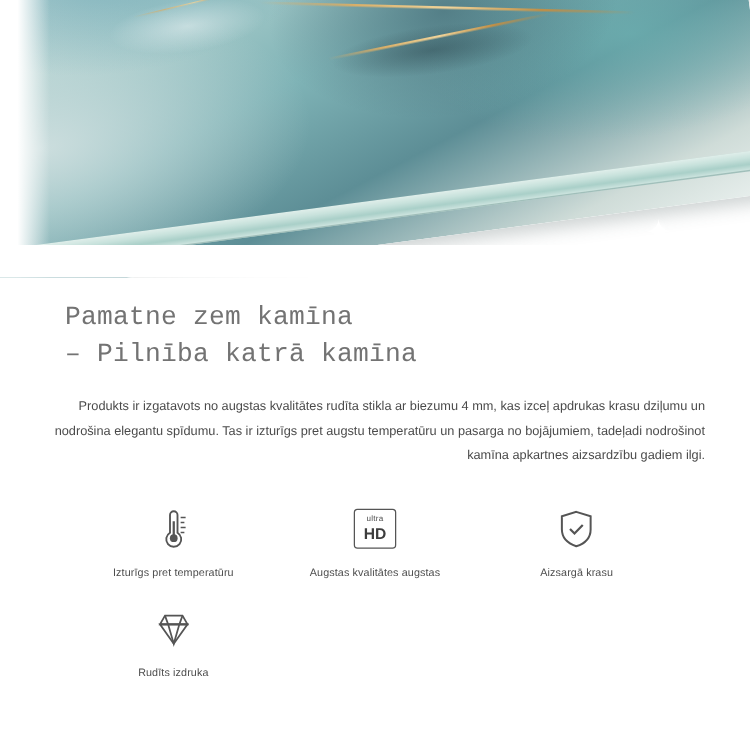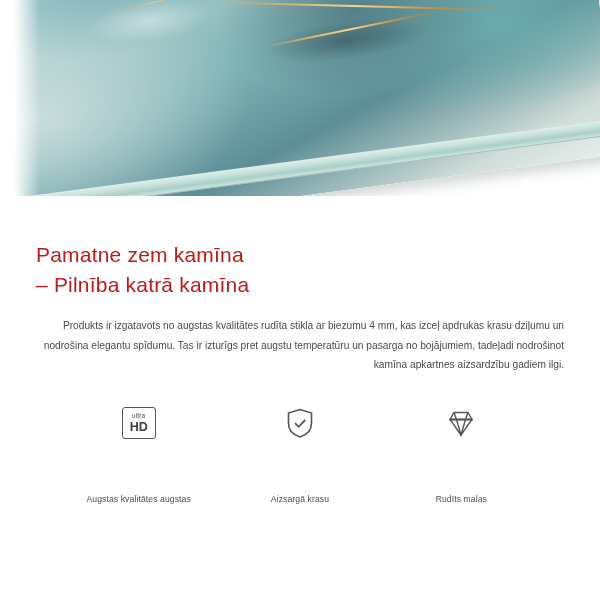--- a/index.html
+++ b/index.html
@@ -102,27 +102,27 @@
     background: linear-gradient(90deg, #ffffff 0%, #ffffff 35%, rgba(255,255,255,0) 100%);
   }
   .white-mask-bottom {
     position: absolute; left: 0; bottom: 0; width: 600px; height: 26px;
     background: #ffffff;
   }
 
   
   .content { padding: 18px 36px 0 36px; }
   .headline {
-    font-family: Liberation Sans, sans-serif;
+    font-family: Liberation Mono, monospace;
     font-size: 21px;
     line-height: 1.42;
-    color: #b91c1c;
+    color: #737373;
     font-weight: 400;
     letter-spacing: 0.2px;
-    margin: 0 0 16px 0;
+    margin: 0 0 16px 16px;
   }
   .headline .l2 { display: block; }
   .body-copy {
     font-size: 10.2px;
     line-height: 1.95;
     color: #4a4a4a;
     margin: 0;
     max-width: 536px;
     text-align: right;
   }
@@ -133,21 +133,20 @@
     display: grid;
     grid-template-columns: repeat(3, 1fr);
     row-gap: 18px;
     padding: 0 22px;
   }
   .feature {
     display: flex;
     flex-direction: column;
     align-items: center;
     justify-content: flex-start;
-    gap: 41px;
   }
   .feature-icon {
     height: 44px;
     display: flex;
     align-items: center;
     justify-content: center;
     margin-bottom: 8px;
   }
   .feature-label {
     font-size: 8.6px;
@@ -190,20 +189,31 @@
 
 <div class="content">
   <h1 class="headline">
     <span>Pamatne zem kamīna</span>
     <span class="l2">– Pilnība katrā kamīna</span>
   </h1>
   <p class="body-copy">Produkts ir izgatavots no augstas kvalitātes rudīta stikla ar biezumu 4 mm, kas izceļ apdrukas krasu dziļumu un nodrošina elegantu spīdumu. Tas ir izturīgs pret augstu temperatūru un pasarga no bojājumiem, tadeļadi nodrošinot kamīna apkartnes aizsardzību gadiem ilgi.</p>
 
   <div class="features">
 
+    <div class="feature">
+      <div class="feature-icon">
+        <svg width="40" height="40" viewBox="0 0 40 40" fill="none" stroke="#555" stroke-width="1.5">
+          <path d="M17 9a3 3 0 0 1 6 0v14.2a6 6 0 1 1-6 0V9z"></path>
+          <circle cx="20" cy="27.5" r="3.1" fill="#555" stroke="none"></circle>
+          <rect x="19.1" y="14" width="1.8" height="12" fill="#555" stroke="none"></rect>
+          <path d="M25.5 11h4M25.5 15h3M25.5 19h4M25.5 23h3" stroke-width="1.3"></path>
+        </svg>
+      </div>
+      <div class="feature-label">Izturīgs pret temperatūru</div>
+    </div>
 
     <div class="feature">
       <div class="feature-icon">
         <div class="hd-box">
           <span class="ultra">ultra</span>
           <span class="hd">HD</span>
         </div>
       </div>
       <div class="feature-label">Augstas kvalitātes augstas</div>
     </div>
@@ -219,19 +229,19 @@
     </div>
 
     <div class="feature">
       <div class="feature-icon">
         <svg width="40" height="40" viewBox="0 0 40 40" fill="none" stroke="#555" stroke-width="1.4">
           <path d="M9 16.5h22L20 32 9 16.5z"></path>
           <path d="M13 9.5h14l4 7H9l4-7z"></path>
           <path d="M13 9.5l2.5 7L20 32l4.5-15.5L27 9.5M9 16.5h22M15.5 16.5h9"></path>
         </svg>
       </div>
-      <div class="feature-label">Rudīts malas</div>
+      <div class="feature-label">Rudīts izdruka</div>
     </div>
 
 
 
   </div>
 </div>
 
 </body></html>

